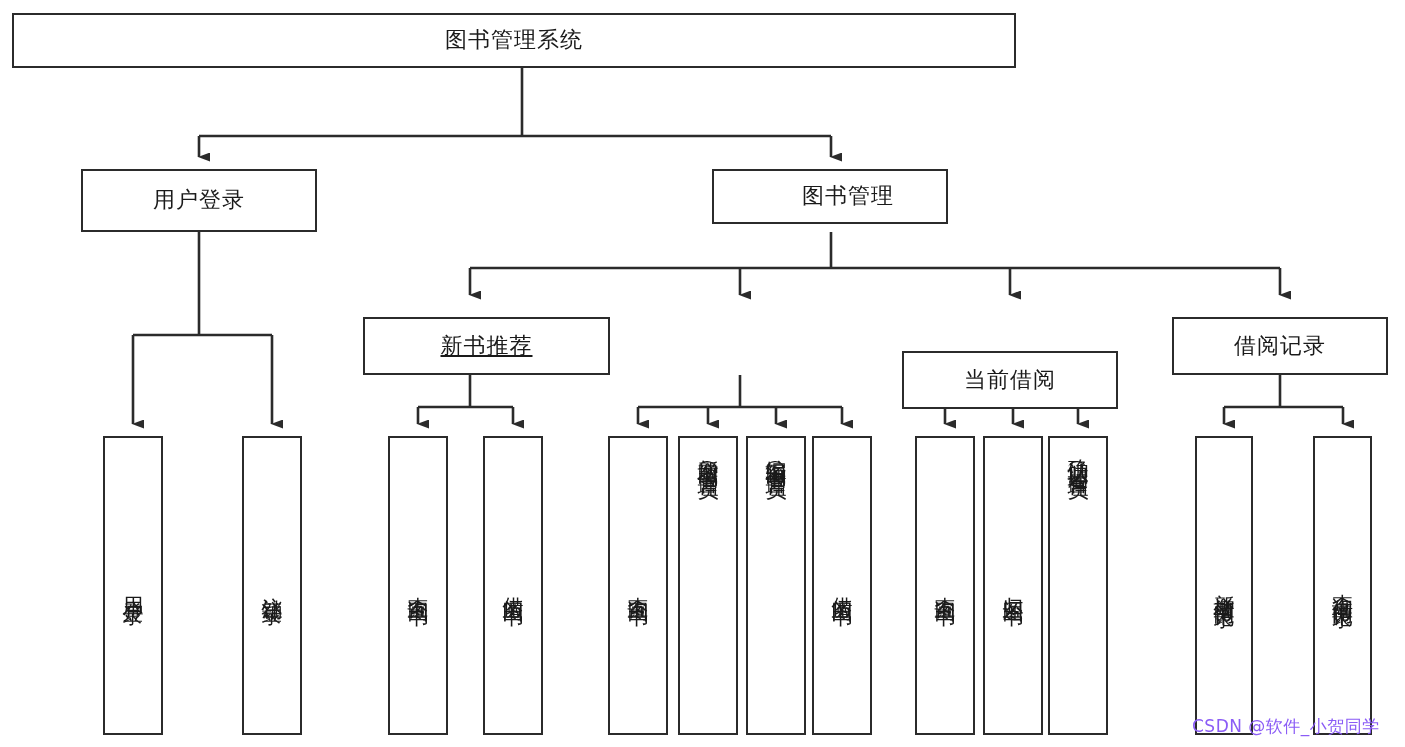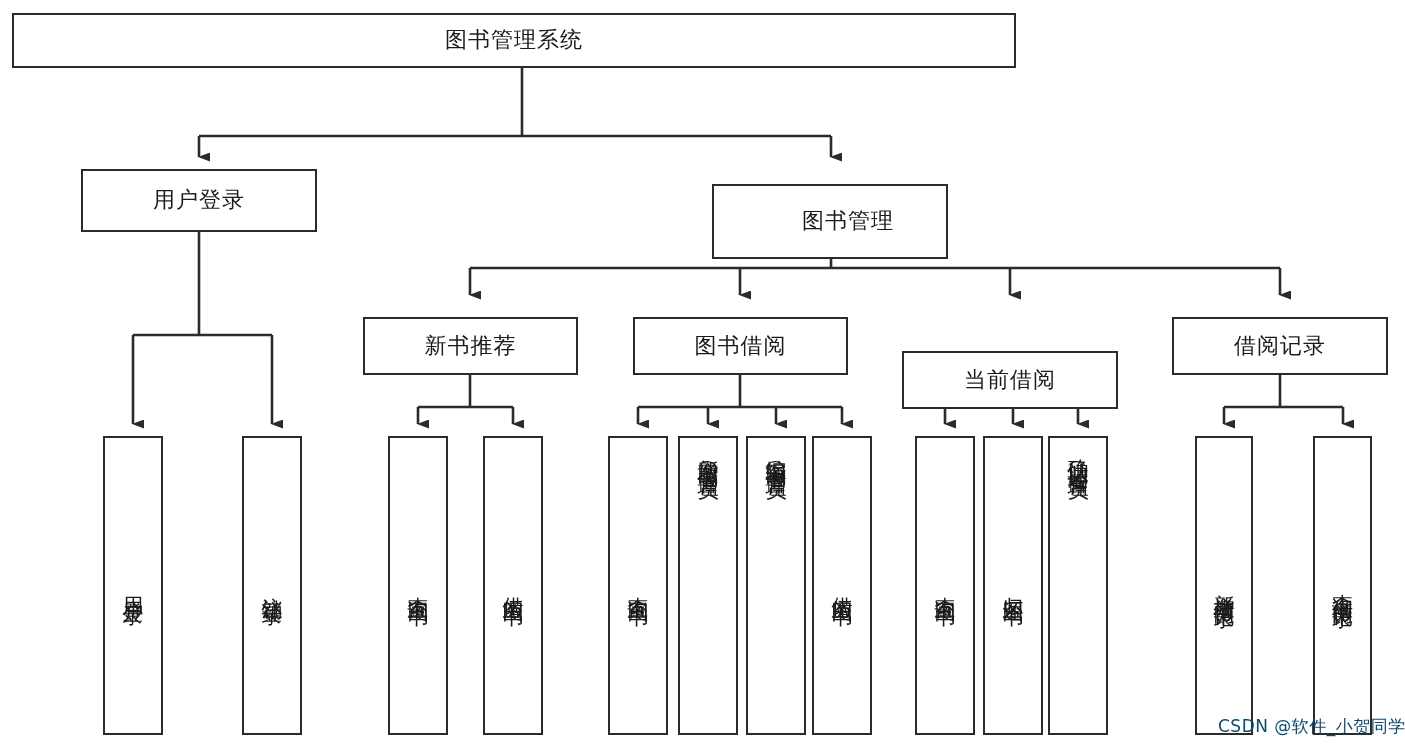--- a/index.html
+++ b/index.html
@@ -63,24 +63,23 @@
     align-items: center;
     justify-content: center;
   }
   .leaf-inner.topalign {
     align-items: flex-start;
     padding-top: 4px;
   }
   .watermark {
     position: absolute;
     font-size: 17px;
-    color: #0c4a6e;
+    color: #8b5cf6;
     white-space: nowrap;
     letter-spacing: 0.5px;
-    margin-left: 26px;
   }
 </style>
 </head>
 <body>
 
 <div id="canvas">
 
   <svg id="wires" viewBox="0 0 1405 747">
     <defs>
       <marker id="arrowhead" markerWidth="10" markerHeight="12" refX="4.5" refY="11" orient="auto" markerUnits="userSpaceOnUse">
@@ -131,29 +130,26 @@
     </g>
   </svg>
 
   <div class="node root" style="left:12px; top:13px; width:1004px; height:55px;">
     <span>图书管理系统</span>
   </div>
 
   <div class="node l2" style="left:81px; top:169px; width:236px; height:63px;">
     <span>用户登录</span>
   </div>
-  <div class="node l2" style="left:712px; top:184px; width:236px; height:75px;padding-left:36px;">
+  <div class="node l2" style="left:712px; top:169px; width:236px; height:55px;padding-left:36px;">
     <span>图书管理</span>
   </div>
 
-  <div class="node l3" style="left:363px; top:317px; width:215px; height:58px;">
+  <div class="node l3" style="left:363px; top:317px; width:247px; height:58px;text-decoration:underline;">
     <span>新书推荐</span>
-  </div>
-  <div class="node l3" style="left:633px; top:317px; width:215px; height:58px;">
-    <span>图书借阅</span>
   </div>
   <div class="node l3" style="left:902px; top:317px; width:216px; height:58px;margin-top:34px;">
     <span>当前借阅</span>
   </div>
   <div class="node l3" style="left:1172px; top:317px; width:216px; height:58px;">
     <span>借阅记录</span>
   </div>
 
   <div class="node leaf" style="left:103px; top:436px; width:60px; height:299px;">
     <div class="leaf-inner">

